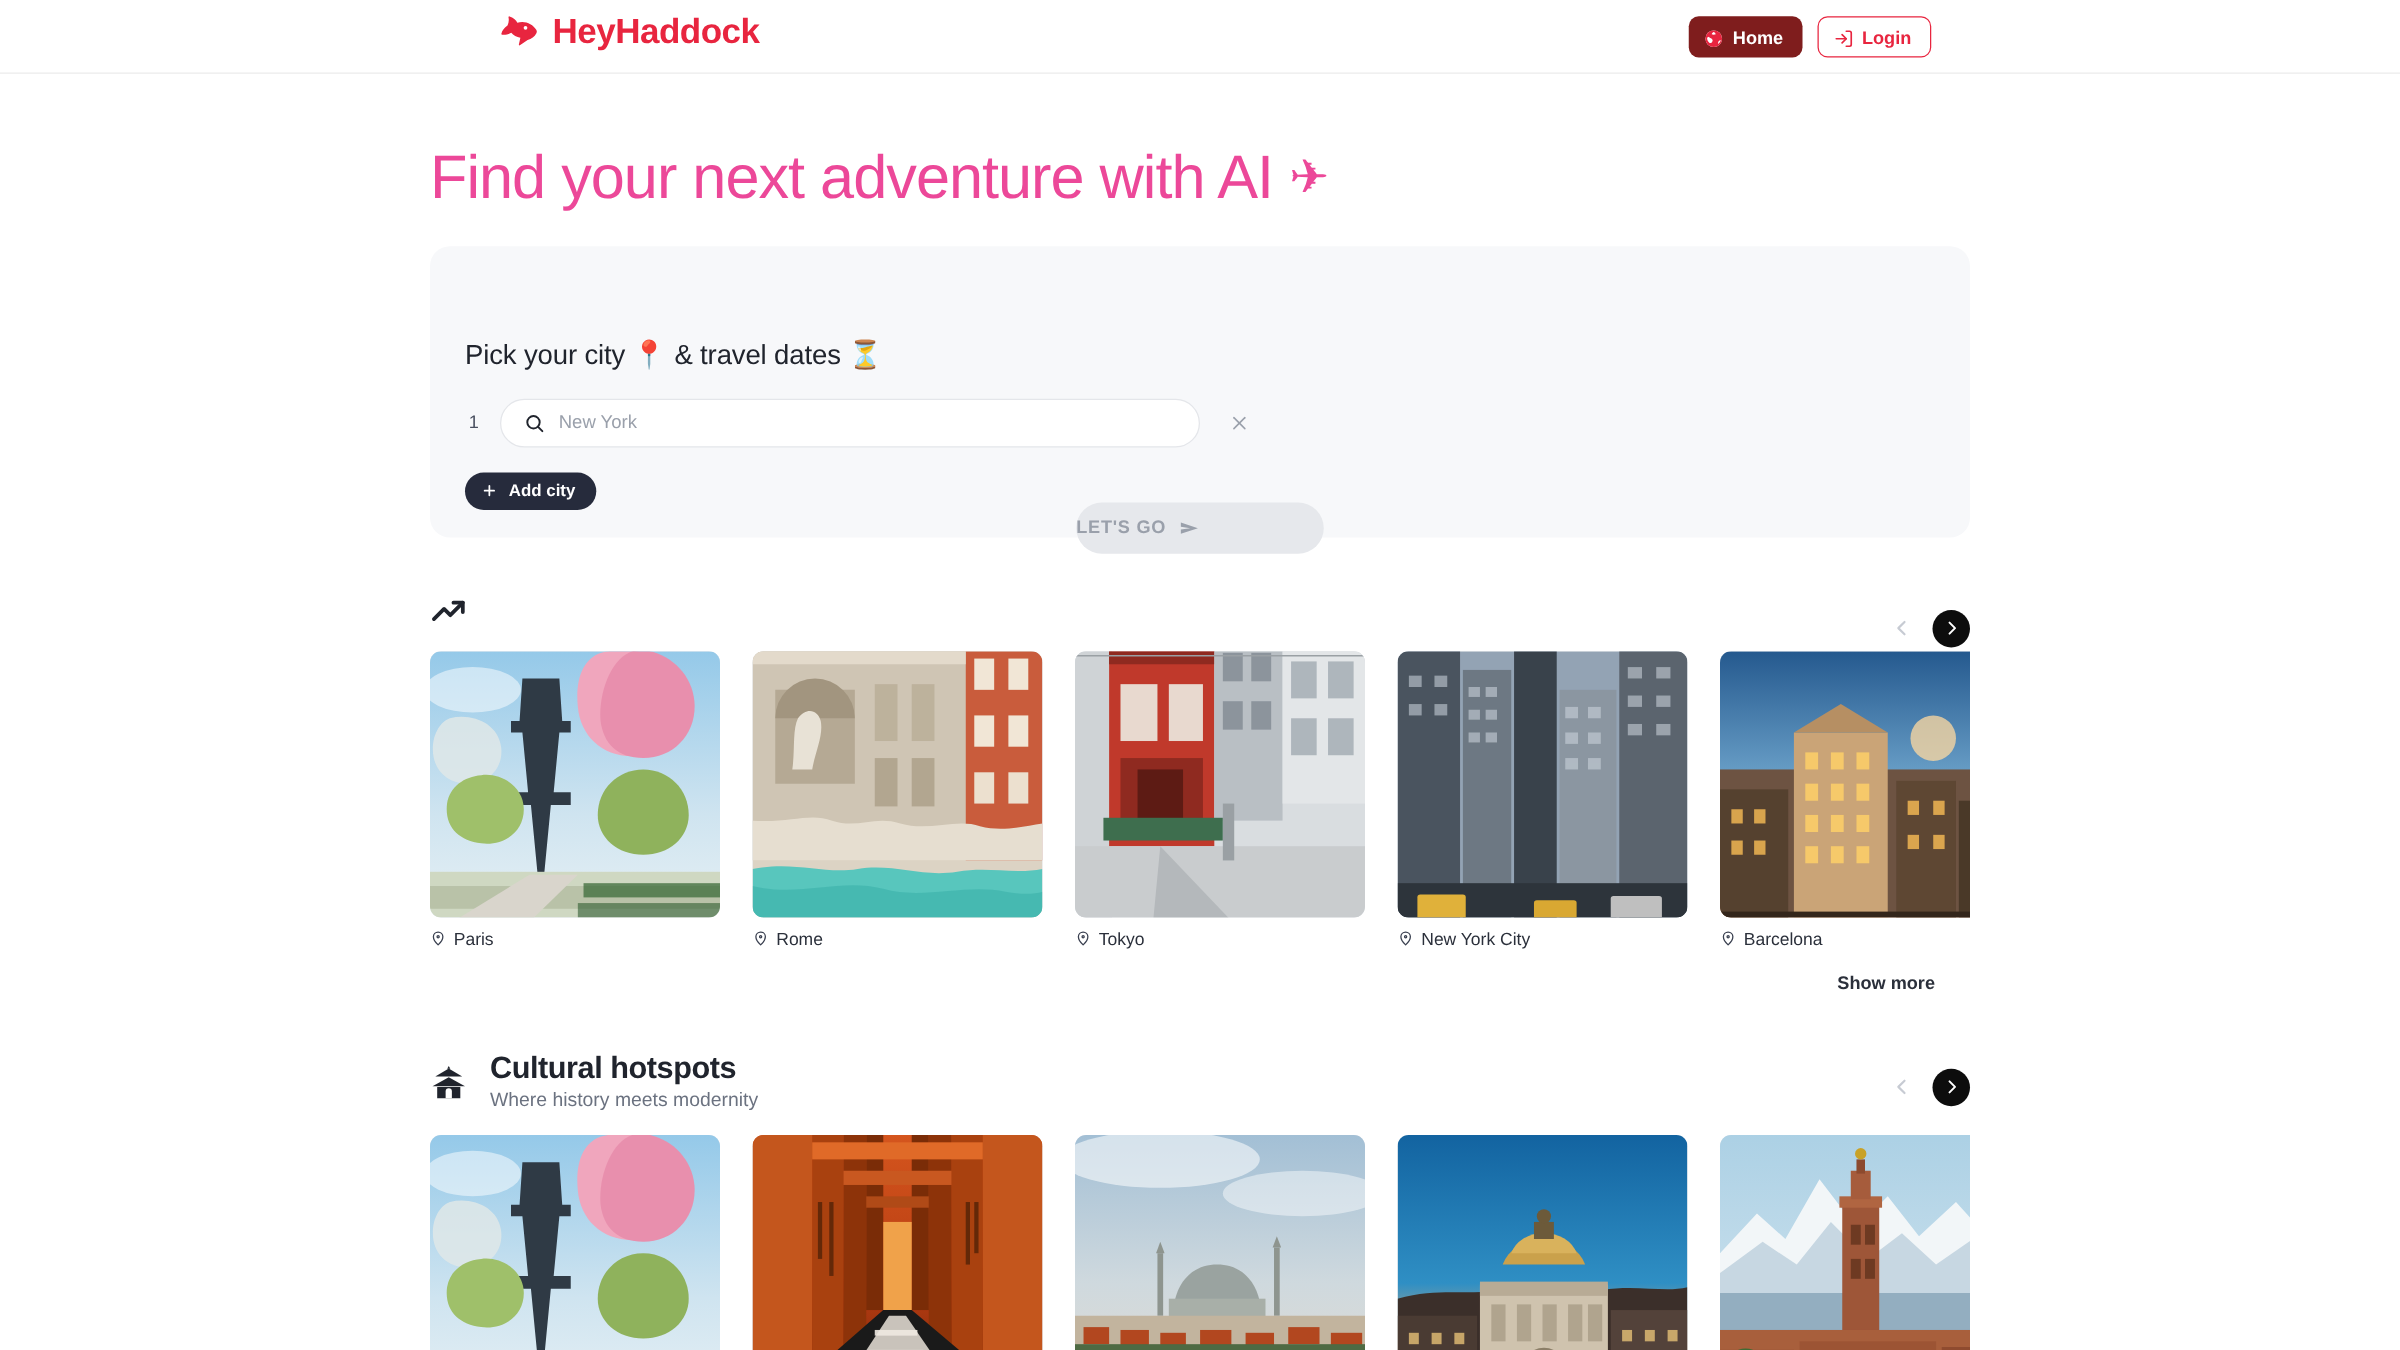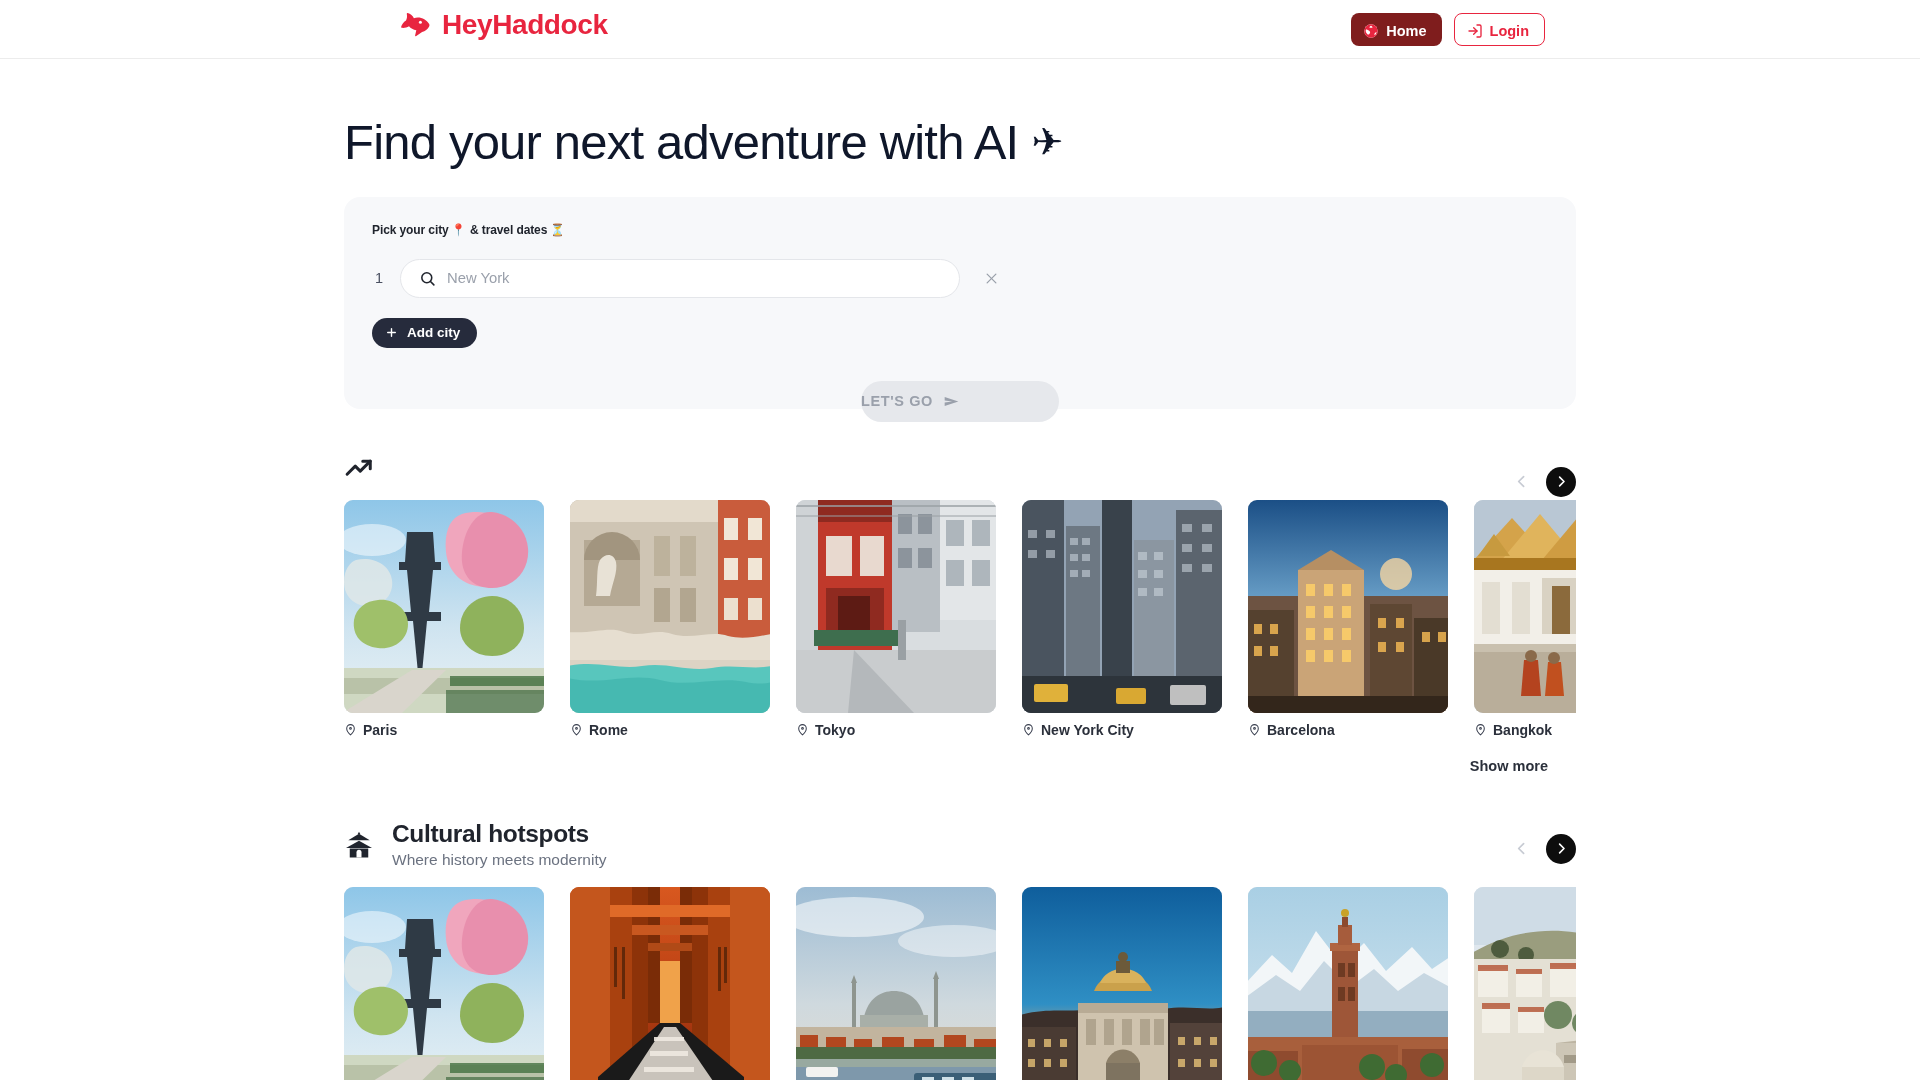--- a/index.html
+++ b/index.html
@@ -87,42 +87,43 @@
 
   
   .page { width: 1920px; position: relative; }
   .wrap { width: 1232px; margin: 0 auto; position: relative; }
 
   .hero-title {
     margin-top: 56px;
     font-size: 49px;
     font-weight: 400;
     letter-spacing: -0.8px;
-    color: #0f172a;
+    color: #ec4899;
     line-height: 1.12;
     display: flex;
     align-items: center;
     gap: 13px;
   }
   .plane { font-size: 38px; line-height: 1; }
 
   
   .search-card {
     margin-top: 27px;
     background: #f7f8fa;
     border-radius: 16px;
     padding: 26px 28px 22px 28px;
     position: relative;
     min-height: 212px;
   }
   .search-card-title {
-    font-size: 12px;
-    font-weight: 700;
+    font-size: 22px;
+    font-weight: 400;
     color: #20242d;
     letter-spacing: -0.1px;
+    margin-top: 48px;
   }
   .city-row {
     margin-top: 22px;
     display: flex;
     align-items: center;
     gap: 14px;
   }
   .row-index {
     width: 14px;
     text-align: center;
@@ -256,24 +257,23 @@
 
   
   .rail {
     margin-top: 17px;
     display: flex;
     gap: 26px;
     width: 1232px;
     overflow: hidden;
   }
   .dcard {
-    width: 200px;
+    width: 232px;
     flex: none;
     cursor: pointer;
-    font-weight: bold;
   }
   .dcard-img {
     width: 100%;
     height: 213px;
     border-radius: 9px;
     overflow: hidden;
     position: relative;
     background: #dfe3e8;
   }
   .dcard-img svg { display: block; width: 100%; height: 100%; }

